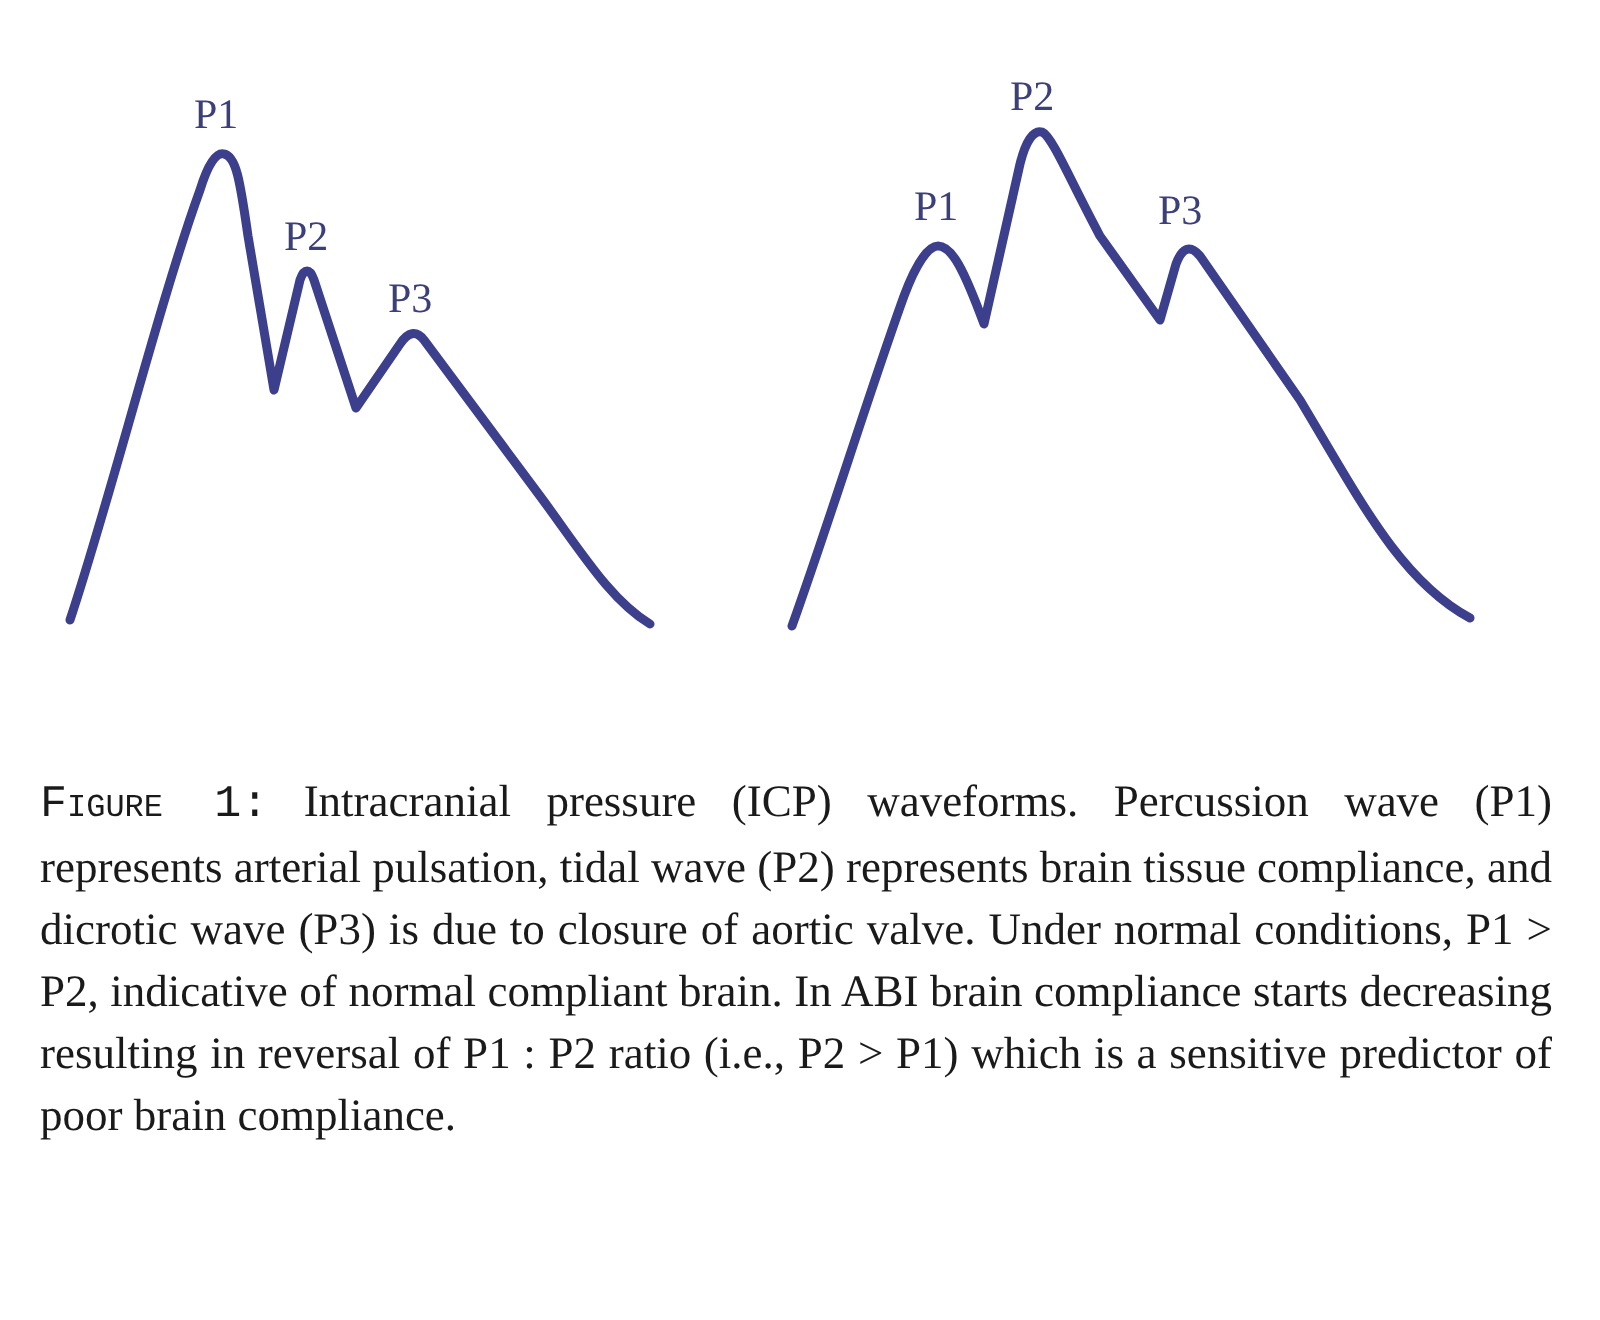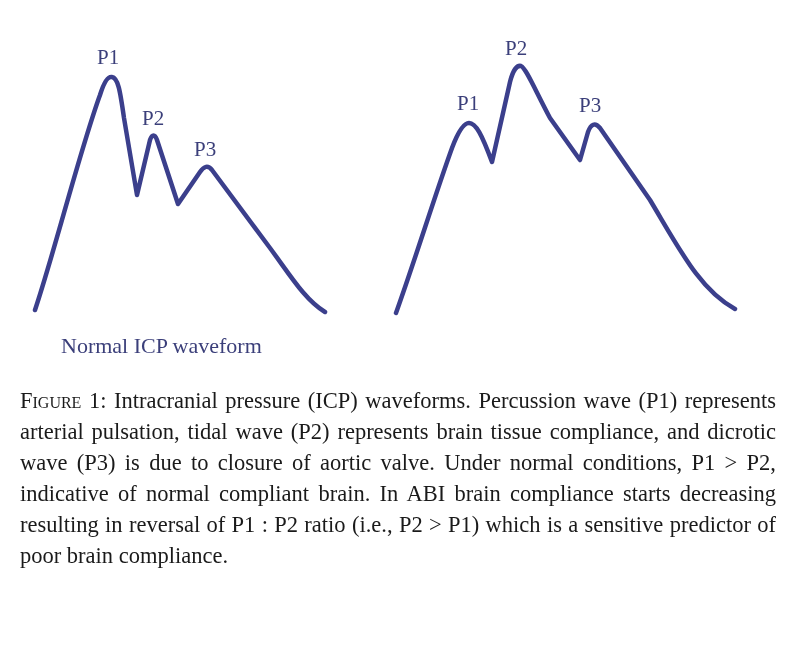--- a/index.html
+++ b/index.html
@@ -3,35 +3,34 @@
   <meta charset="utf-8">
   <style>
     html, body { margin: 0; padding: 0; background: #ffffff; }
     body { width: 800px; height: 660px; position: relative; overflow: hidden; font-family: "Liberation Serif", "DejaVu Serif", serif; }
     .figure { position: absolute; left: 0; top: 0; width: 728px; height: 370px; }
     .figure svg { position: absolute; left: 0; top: 0; }
     .wave { fill: none; stroke: #3b3f8c; stroke-width: 4.5; stroke-linejoin: round; stroke-linecap: round; }
     .peak-label { position: absolute; color: #3b3f7a; font-size: 21px; line-height: 1; }
     .panel-label { position: absolute; color: #3b3f7a; font-size: 22px; line-height: 1; white-space: nowrap; }
     .caption { position: absolute; left: 20px; top: 385px; width: 756px; color: #1a1a1a; font-size: 22.5px; line-height: 31px; text-align: justify; }
-    .caption .fig-label { font-variant: small-caps; }
+    .caption .fig-label { font-variant: small-caps; font-family: Liberation Mono, monospace; }
   </style>
 </head>
 <body>
 
 <div class="figure">
   <svg width="800" height="370" viewBox="0 0 800 370">
     <path class="wave" d="M35,310 C55,250 80,150 100,95 C104,82 108,76 112,77 C118,78 120,90 124,118 L137,195 L150,140 C152,134 155,134 157,140 L178,204 L200,172 C204,166 208,165 212,170 L270,248 C290,275 305,300 325,312"></path>
     <path class="wave" d="M396,313 C415,260 435,195 452,148 C458,132 464,123 469,123 C476,123 482,135 492,162 L510,82 C513,70 517,65 521,66 C526,68 535,90 550,118 L580,160 L588,132 C591,124 595,122 600,128 L650,200 C680,250 700,290 735,309"></path>
   </svg>
 
   <span class="peak-label" style="left:97px; top:47px;">P1</span>
   <span class="peak-label" style="left:142px; top:108px;">P2</span>
   <span class="peak-label" style="left:194px; top:139px;">P3</span>
 
   <span class="peak-label" style="left:457px; top:93px;">P1</span>
   <span class="peak-label" style="left:505px; top:38px;">P2</span>
   <span class="peak-label" style="left:579px; top:95px;">P3</span>
 
-  <span class="panel-label" style="left:61px; top:335px;">Normal ICP waveform</span>
 </div>
 
 <div class="caption"><span class="fig-label">Figure 1:</span><span> Intracranial pressure (ICP) waveforms. Percussion wave (P1) represents arterial pulsation, tidal wave (P2) represents brain tissue compliance, and dicrotic wave (P3) is due to closure of aortic valve. Under normal conditions, P1 &gt; P2, indicative of normal compliant brain. In ABI brain compliance starts decreasing resulting in reversal of P1 : P2 ratio (i.e., P2 &gt; P1) which is a sensitive predictor of poor brain compliance.</span></div>
 
 </body></html>

